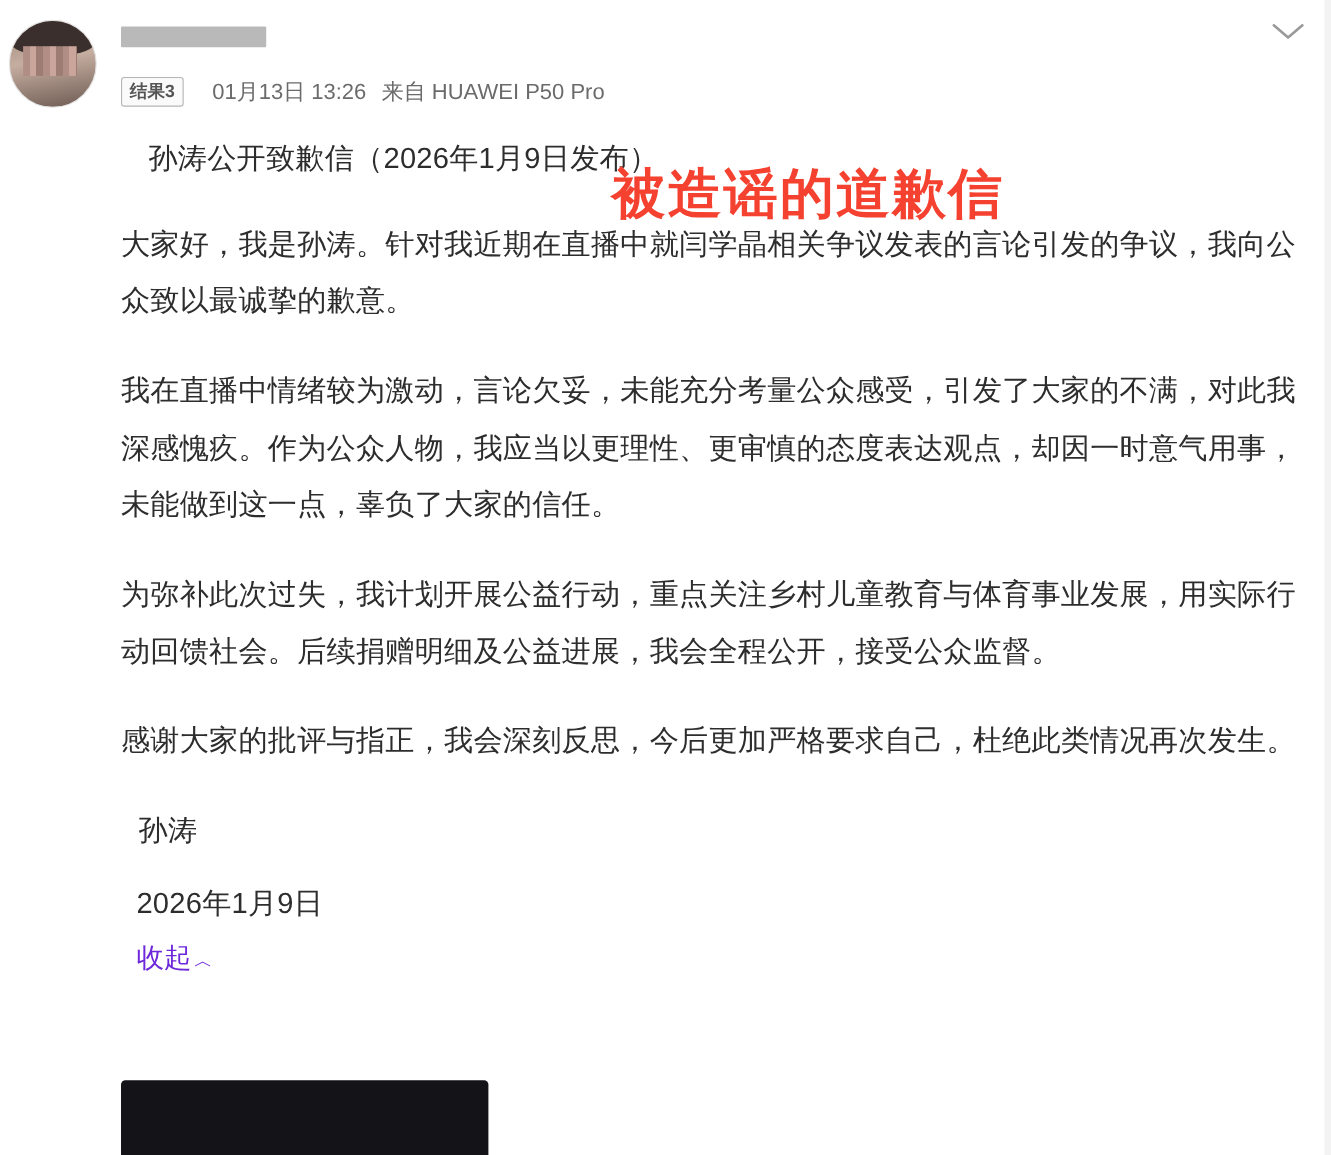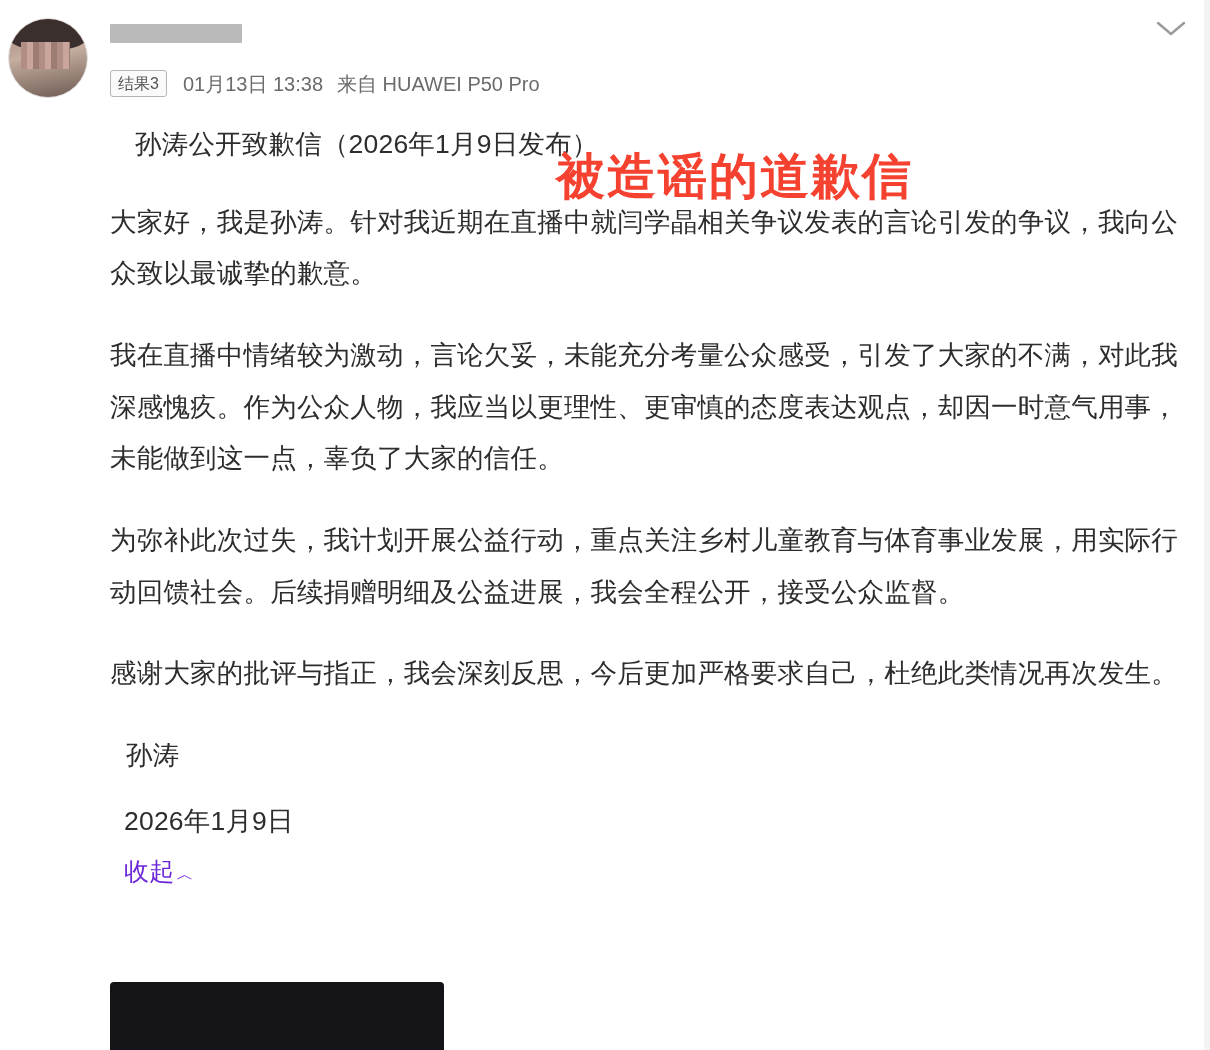--- a/index.html
+++ b/index.html
@@ -91,21 +91,22 @@
     display: inline-flex;
     align-items: center;
     justify-content: center;
     height: 25px;
     padding: 0 7px;
     border: 1px solid #b5b5b5;
     border-radius: 3px;
     font-size: 16px;
     color: #555;
     background: #fafafa;
-    margin-right: 16px;
+    margin-right: 26px;
+    font-weight: bold;
   }
   .meta-text {
     white-space: nowrap;
   }
   .meta-source {
     margin-left: 14px;
     white-space: nowrap;
   }
 
   
@@ -208,21 +209,21 @@
     <div class="hair"></div>
     <div class="blur"></div>
   </div>
 
   <div class="header">
     <div class="nickname-bar">
       <div class="nickname-redact"></div>
     </div>
     <div class="meta-row">
       <span class="result-tag">结果3</span>
-      <span class="meta-text">01月13日 13:38</span>
+      <span class="meta-text">01月13日 13:26</span>
       <span class="meta-source">来自 HUAWEI P50 Pro</span>
     </div>
   </div>
 
   <div class="body-text">
     <p class="para tight">孙涛公开致歉信（2026年1月9日发布）</p>
     <p class="para">大家好，我是孙涛。针对我近期在直播中就闫学晶相关争议发表的言论引发的争议，我向公众致以最诚挚的歉意。</p>
     <p class="para">我在直播中情绪较为激动，言论欠妥，未能充分考量公众感受，引发了大家的不满，对此我深感愧疚。作为公众人物，我应当以更理性、更审慎的态度表达观点，却因一时意气用事，未能做到这一点，辜负了大家的信任。</p>
     <p class="para">为弥补此次过失，我计划开展公益行动，重点关注乡村儿童教育与体育事业发展，用实际行动回馈社会。后续捐赠明细及公益进展，我会全程公开，接受公众监督。</p>
     <p class="para">感谢大家的批评与指正，我会深刻反思，今后更加严格要求自己，杜绝此类情况再次发生。</p>

